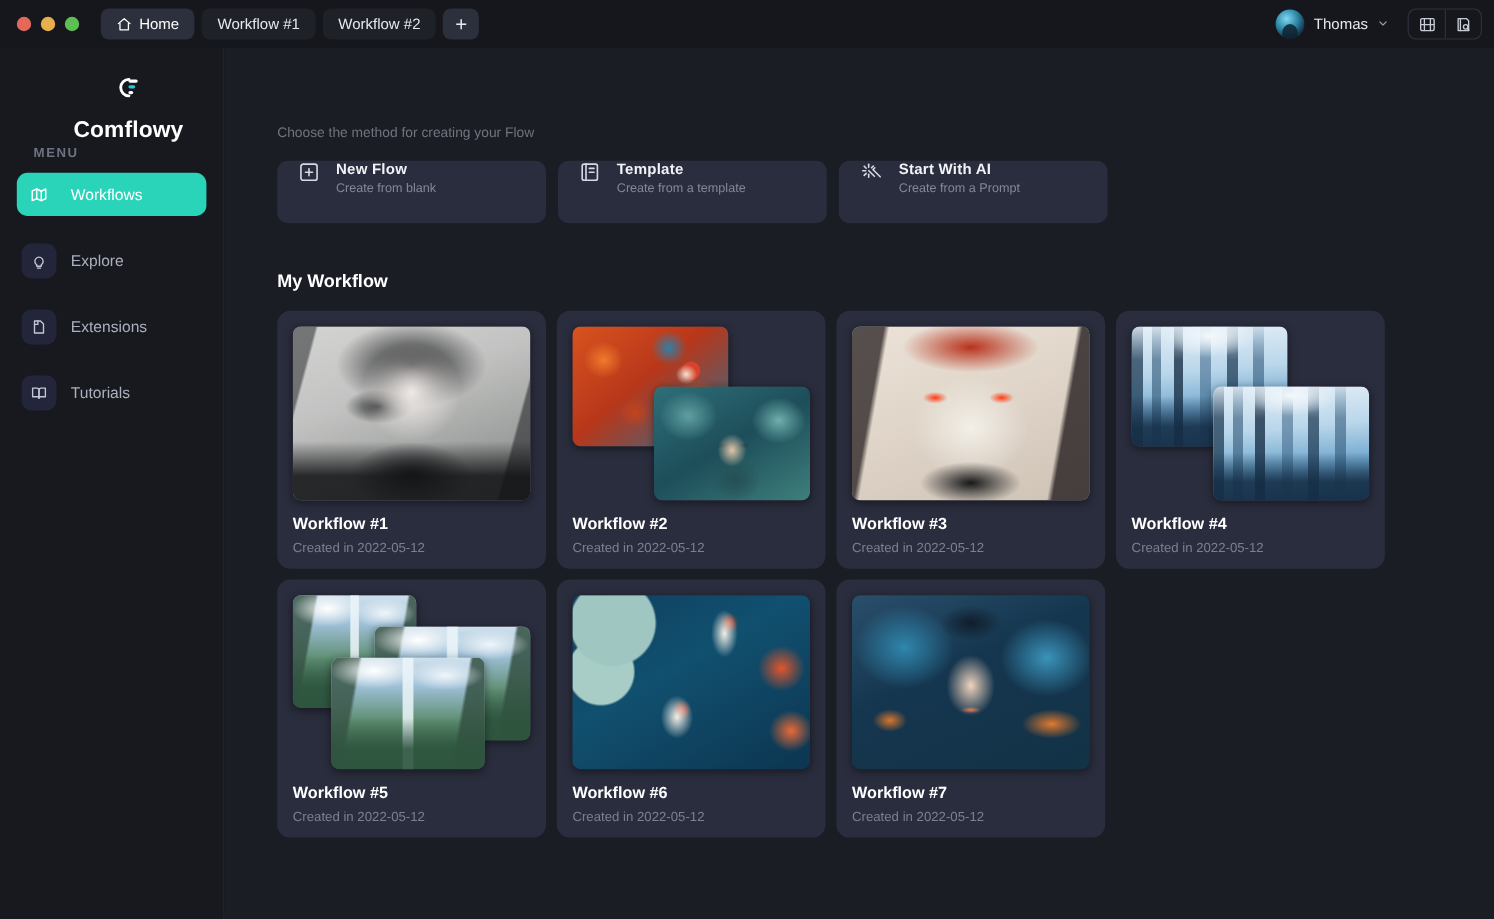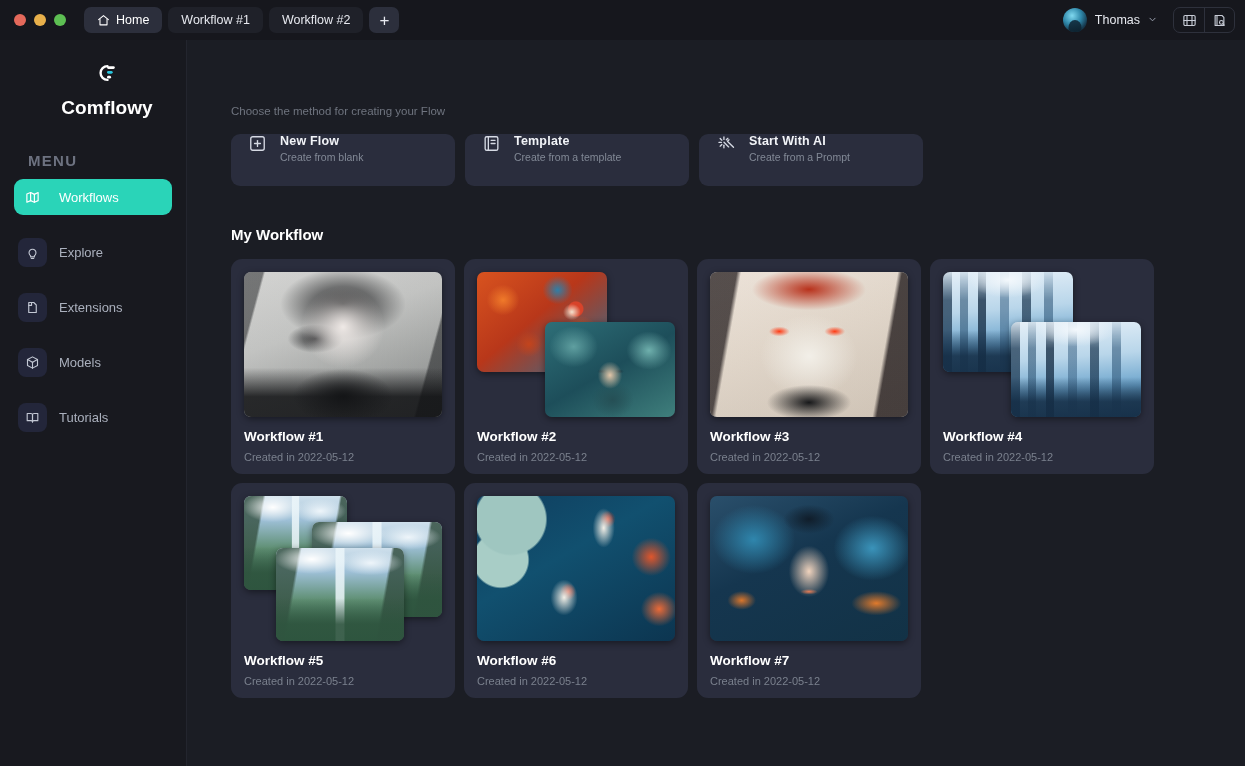--- a/index.html
+++ b/index.html
@@ -78,22 +78,22 @@
   
   .sidebar {
     width: 187px; min-width: 187px;
     background: #18191f;
     border-right: 1px solid #23252e;
     padding: 22px 0 0 0;
   }
   .logo { display: flex; align-items: center; gap: 9px; padding: 0 0 0 28px; height: 32px; flex-direction: column; }
   .logo-text { font-size: 19px; font-weight: bold; color: #ffffff; letter-spacing: .1px; }
   .menu-label {
-    font-size: 15px; letter-spacing: 1.3px; color: #6d7280;
-    padding: 0 0 0 28px; margin-top: 58px; margin-bottom: 10px;
+    font-size: 11px; letter-spacing: 1.3px; color: #6d7280;
+    padding: 0 0 0 28px; margin-top: 28px; margin-bottom: 10px;
     font-weight: bold;
   }
   .nav { padding: 0 14px; }
   .nav-item {
     display: flex; align-items: center; gap: 12px;
     height: 36px; border-radius: 9px;
     margin-bottom: 19px; padding-left: 4px;
   }
   .nav-icon {
     width: 29px; height: 29px; border-radius: 8px;
@@ -391,30 +391,20 @@
         <div class="nav-item">
           <span class="nav-icon">
             <svg width="15" height="15" viewBox="0 0 24 24" fill="none" stroke="currentColor" stroke-width="1.8" stroke-linecap="round" stroke-linejoin="round">
                 <path d="M6 4h8l4 4v12H6z"></path>
                 <path d="M10.5 4v4.5H6"></path>
               </svg>
           </span>
           <span class="nav-label">Extensions</span>
         </div>
 
-        <div class="nav-item">
-          <span class="nav-icon">
-            <svg width="15" height="15" viewBox="0 0 24 24" fill="none" stroke="currentColor" stroke-width="1.8" stroke-linecap="round" stroke-linejoin="round">
-                <path d="M12 3 4 7.2v9.6L12 21l8-4.2V7.2z"></path>
-                <path d="M4 7.2 12 11.5l8-4.3"></path>
-                <path d="M12 11.5V21"></path>
-              </svg>
-          </span>
-          <span class="nav-label">Models</span>
-        </div>
 
         <div class="nav-item">
           <span class="nav-icon">
             <svg width="15" height="15" viewBox="0 0 24 24" fill="none" stroke="currentColor" stroke-width="1.8" stroke-linecap="round" stroke-linejoin="round">
                 <path d="M3.5 5.5h6a2.5 2.5 0 0 1 2.5 2.5v11a2 2 0 0 0-2-2h-6.5z"></path>
                 <path d="M20.5 5.5h-6A2.5 2.5 0 0 0 12 8v11a2 2 0 0 1 2-2h6.5z"></path>
               </svg>
           </span>
           <span class="nav-label">Tutorials</span>
         </div>

